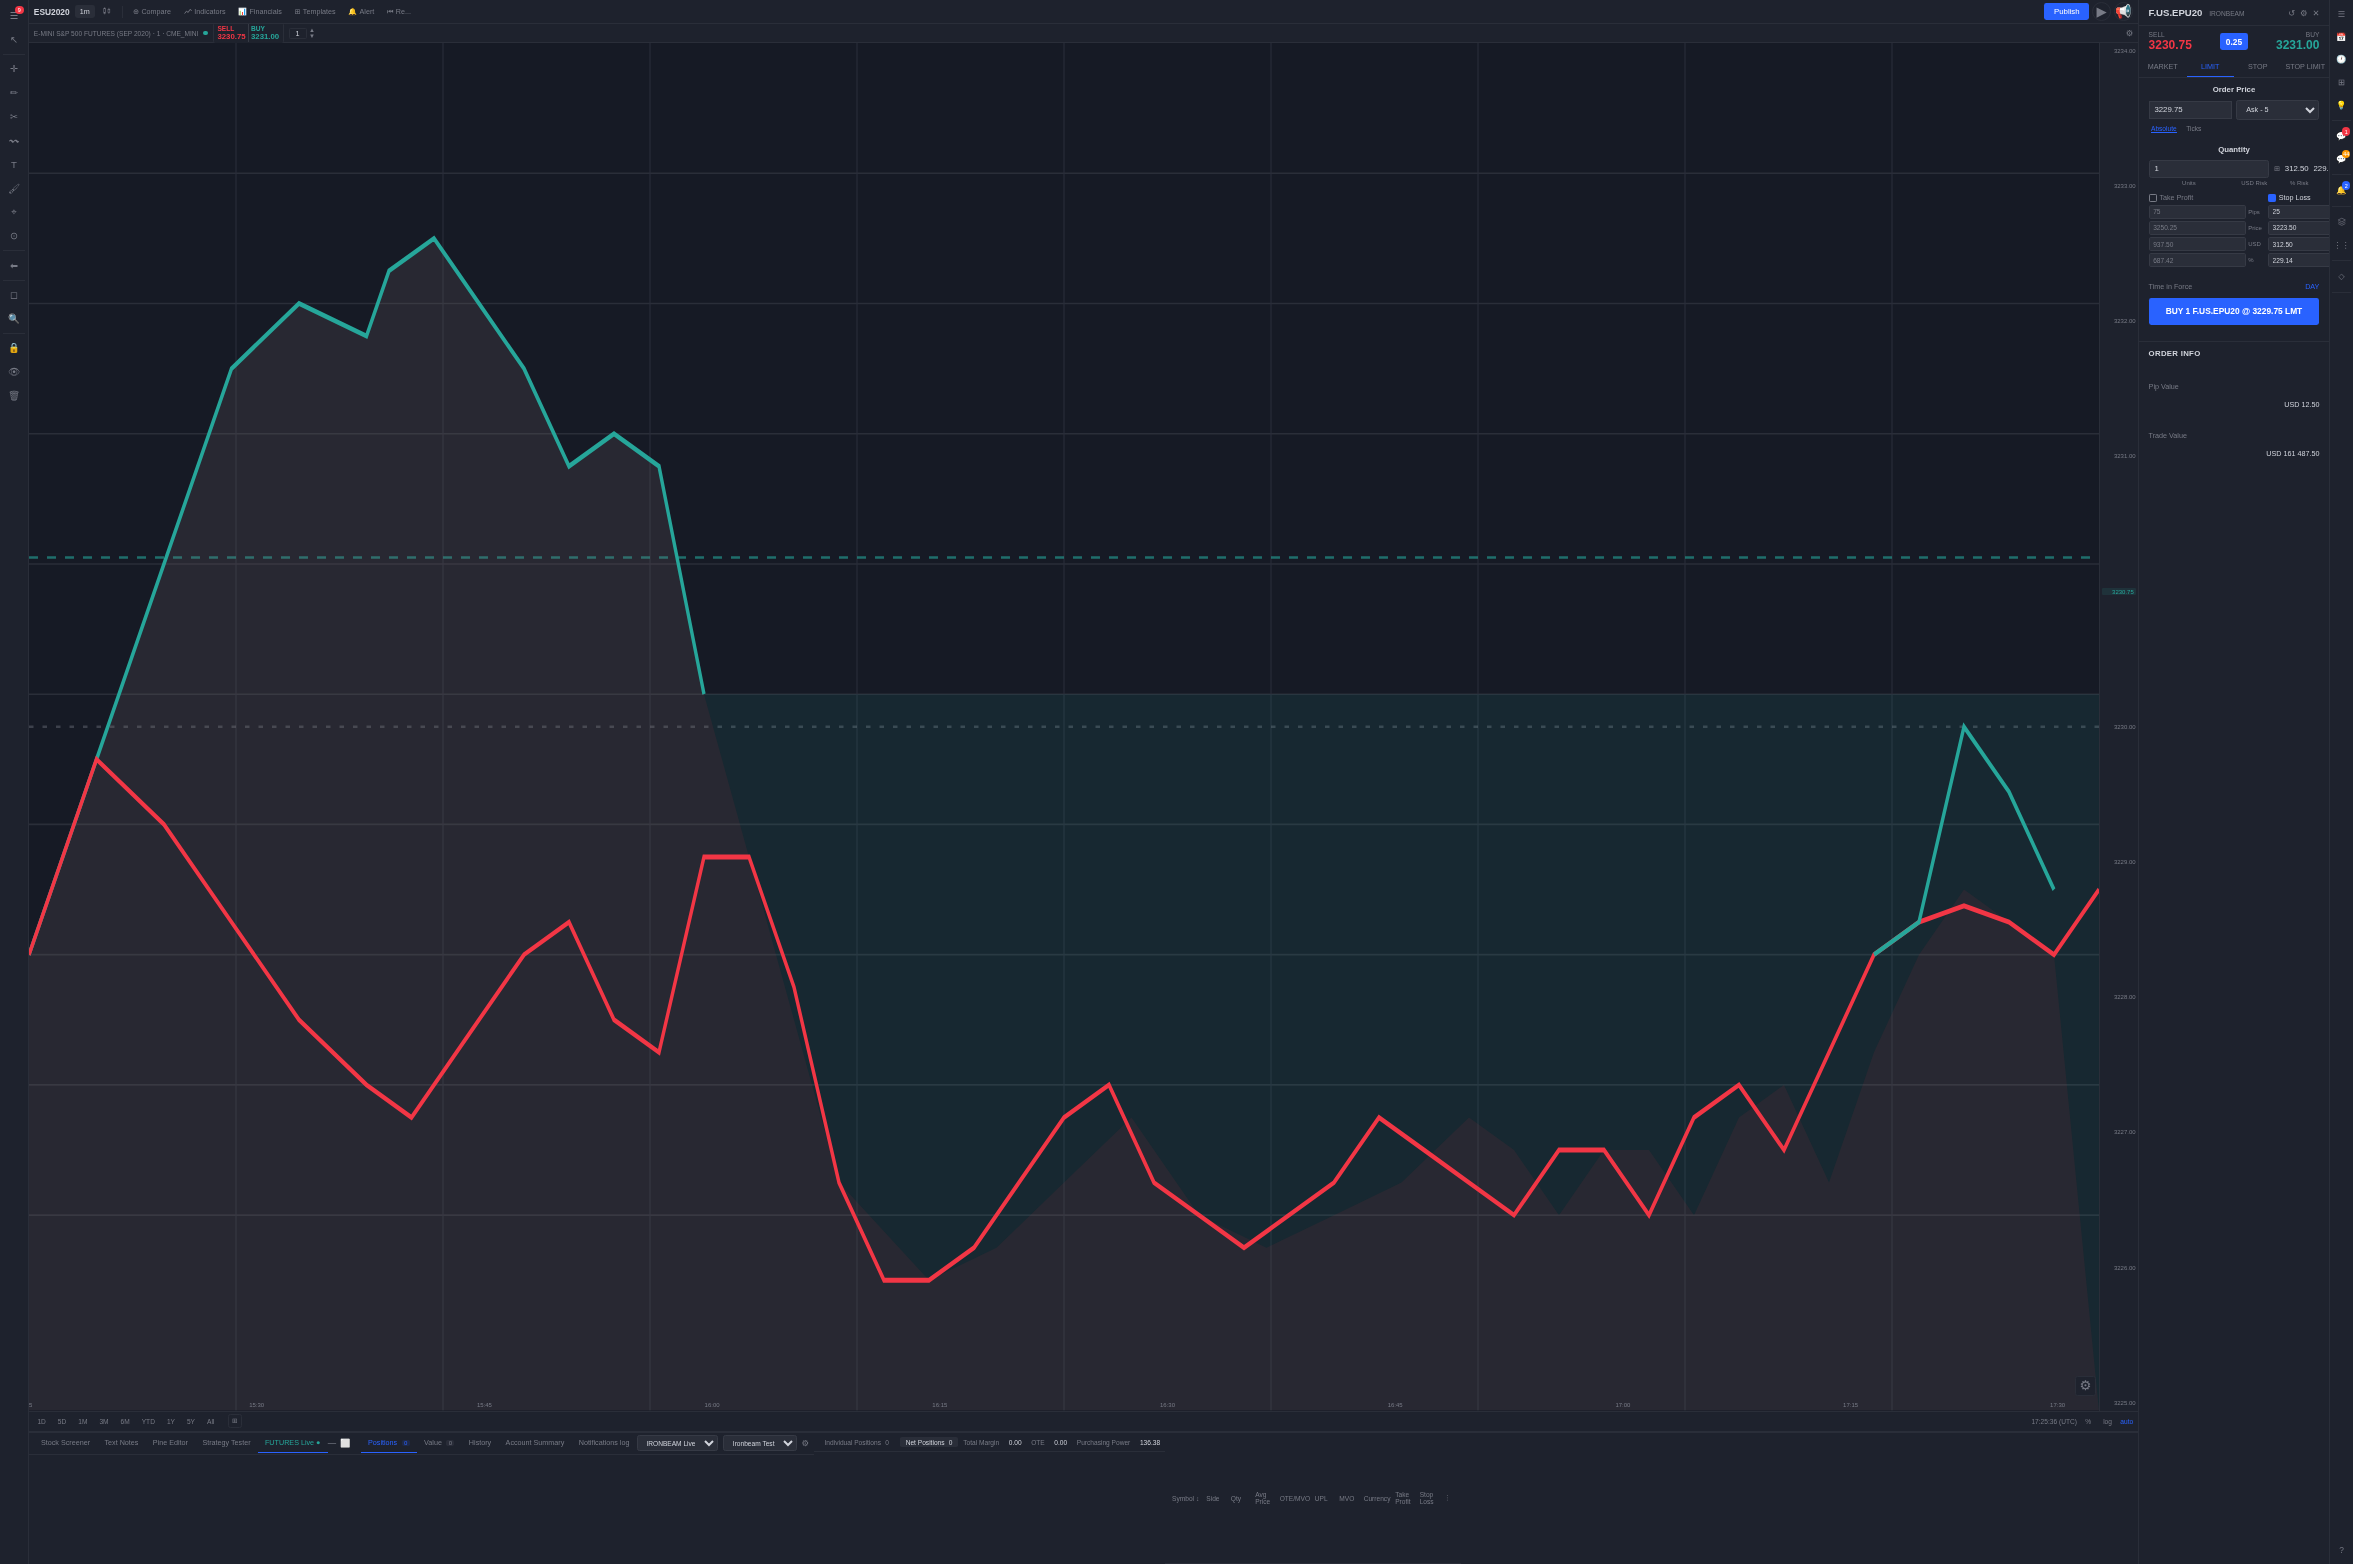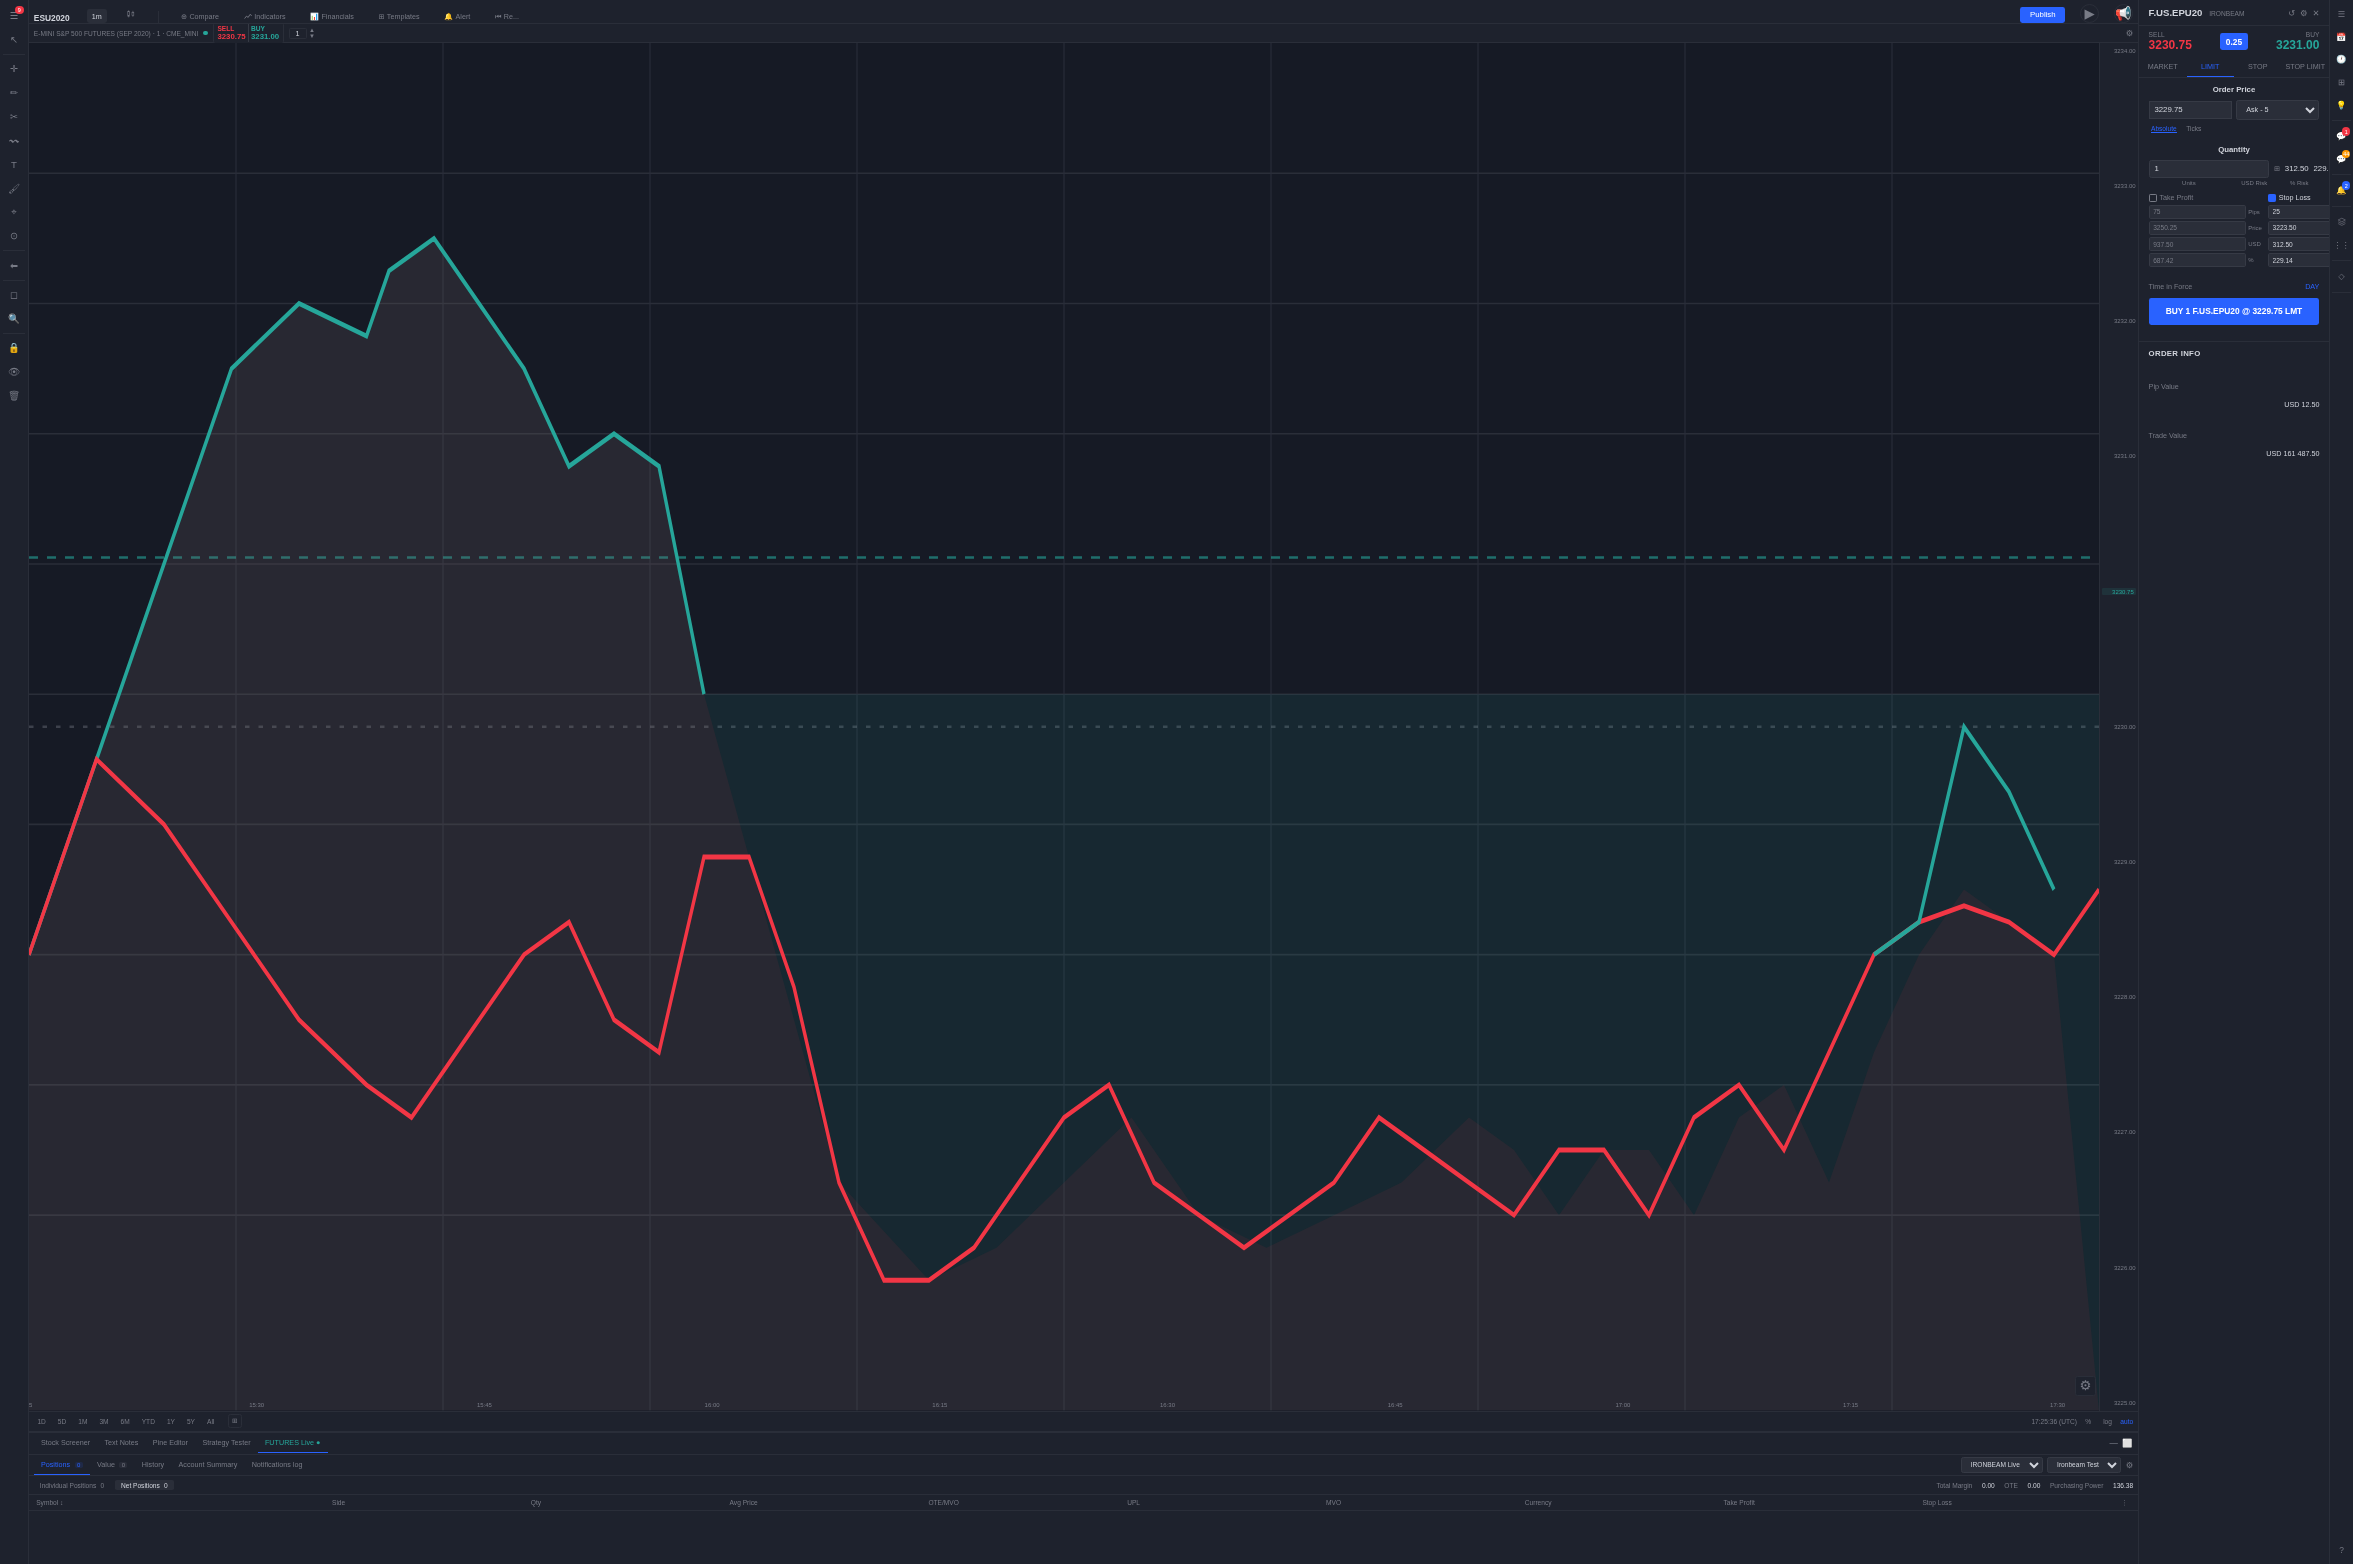--- a/index.html
+++ b/index.html
@@ -9,21 +9,21 @@
 
     
     .left-sidebar { width: 29px; background: #1e222d; border-right: 0.6px solid #2a2e39; display: flex; flex-direction: column; align-items: center; padding: 4.8px 0; gap: 2.4px; flex-shrink: 0; }
     .sidebar-icon { width: 21.5px; height: 21.5px; display: flex; align-items: center; justify-content: center; cursor: pointer; border-radius: 2.4px; color: #787b86; font-size: 9.6px; position: relative; }
     .sidebar-icon .badge { position: absolute; top: 1.2px; right: 1.2px; background: #f23645; color: white; border-radius: 50%; width: 8.4px; height: 8.4px; font-size: 5.4px; display: flex; align-items: center; justify-content: center; }
 
     
     .main-content { flex: 1; display: flex; flex-direction: column; overflow: hidden; }
 
     
-    .top-bar { height: 24px; background: #1e222d; border-bottom: 0.6px solid #2a2e39; display: flex; align-items: flex-end; padding: 0 4.8px; gap: 15px; flex-shrink: 0; }
+    .top-bar { height: 24px; background: #1e222d; border-bottom: 0.6px solid #2a2e39; display: flex; align-items: center; padding: 0 4.8px; gap: 3px; flex-shrink: 0; }
     .symbol-name { font-weight: 600; color: #d1d4dc; font-size: 8.4px; margin-right: 2.4px; }
     .timeframe-btn { padding: 2.4px 4.8px; border-radius: 2.4px; cursor: pointer; color: #787b86; font-size: 7.2px; border: none; background: none; }
     .timeframe-btn:hover, .timeframe-btn.active { background: #2a2e39; color: #d1d4dc; }
     .top-bar-separator { width: 0.6px; height: 12px; background: #2a2e39; margin: 0 2.4px; }
     .top-bar-action { display: flex; align-items: center; gap: 2.4px; padding: 2.4px 4.8px; border-radius: 2.4px; cursor: pointer; color: #787b86; font-size: 7.2px; border: none; background: none; }
     .publish-btn { background: #2962ff; color: white; padding: 3.6px 9.6px; border-radius: 2.4px; cursor: pointer; font-size: 7.8px; font-weight: 500; border: none; margin-left: auto; }
     .play-btn { width: 19px; height: 19px; background: none; border: 0.6px solid #2a2e39; border-radius: 50%; display: flex; align-items: center; justify-content: center; cursor: pointer; color: #787b86; }
     .sound-btn { width: 19px; height: 19px; background: none; border: 0.6px solid #2a2e39; border-radius: 50%; display: flex; align-items: center; justify-content: center; cursor: pointer; color: #787b86; }
 
     
@@ -46,21 +46,21 @@
     .price-label.highlight { color: #26a69a; background: #26a69a20; padding: 0.6px 1.8px; border-radius: 1.2px; }
 
     
     .chart-bottom-toolbar { height: 21.5px; background: #1e222d; border-top: 0.6px solid #2a2e39; border-bottom: 0.6px solid #2a2e39; display: flex; align-items: center; padding: 0 4.8px; gap: 4.8px; flex-shrink: 0; }
     .timeframe-period { padding: 1.8px 3.6px; border-radius: 1.8px; cursor: pointer; color: #787b86; font-size: 6.6px; }
     .time-display { margin-left: auto; color: #787b86; font-size: 6.6px; }
     .chart-mode-btn { padding: 1.8px 3.6px; border-radius: 1.8px; cursor: pointer; color: #787b86; font-size: 6.6px; }
     .auto-btn { color: #2962ff; font-size: 6.6px; cursor: pointer; }
 
     
-    .bottom-panel { height: 132px; background: #1e222d; border-top: 0.6px solid #2a2e39; flex-shrink: 0; display: flex; flex-direction: column; }
+    .bottom-panel { height: 132px; background: #1e222d; border-top: 0.6px solid #2a2e39; flex-shrink: 0; display: flex; }
     .bottom-panel-tabs { height: 21.5px; display: flex; align-items: center; padding: 0 4.8px; gap: 0; border-bottom: 0.6px solid #2a2e39; }
     .panel-tab { padding: 4.8px 7.2px; cursor: pointer; color: #787b86; font-size: 7.2px; border-bottom: 1.2px solid transparent; white-space: nowrap; }
     .panel-tab.active { color: #2962ff; border-bottom-color: #2962ff; }
     .panel-tab.ironbeam { color: #26a69a; }
     .panel-controls { display: flex; align-items: center; margin-left: auto; gap: 4.8px; }
     .panel-control-btn { background: none; border: none; color: #787b86; cursor: pointer; font-size: 8.4px; }
 
     .bottom-panel-subtabs { height: 21.5px; display: flex; align-items: center; padding: 0 4.8px; gap: 0; border-bottom: 0.6px solid #2a2e39; }
     .subtab { padding: 4.8px 7.2px; cursor: pointer; color: #787b86; font-size: 7.2px; border-bottom: 1.2px solid transparent; }
     .subtab.active { color: #2962ff; border-bottom-color: #2962ff; }

